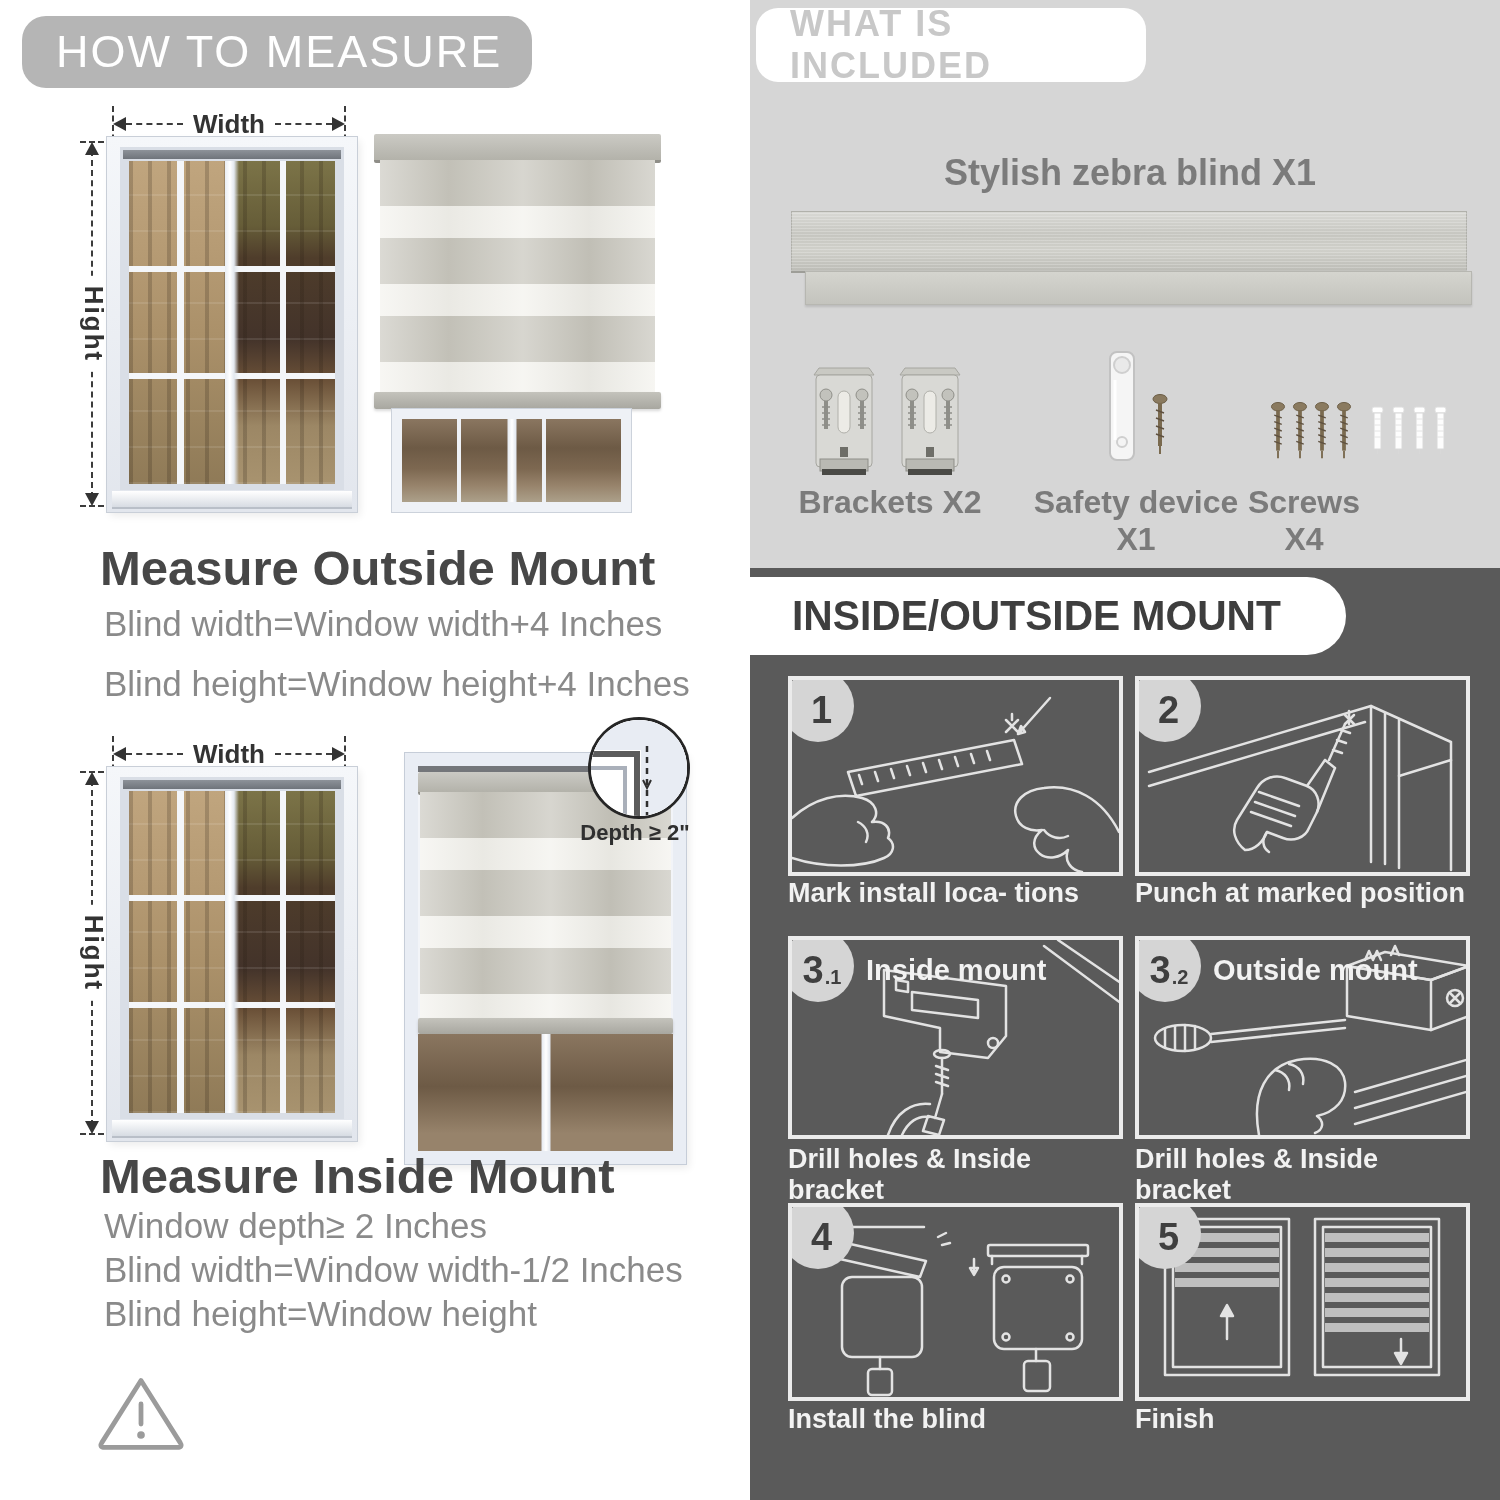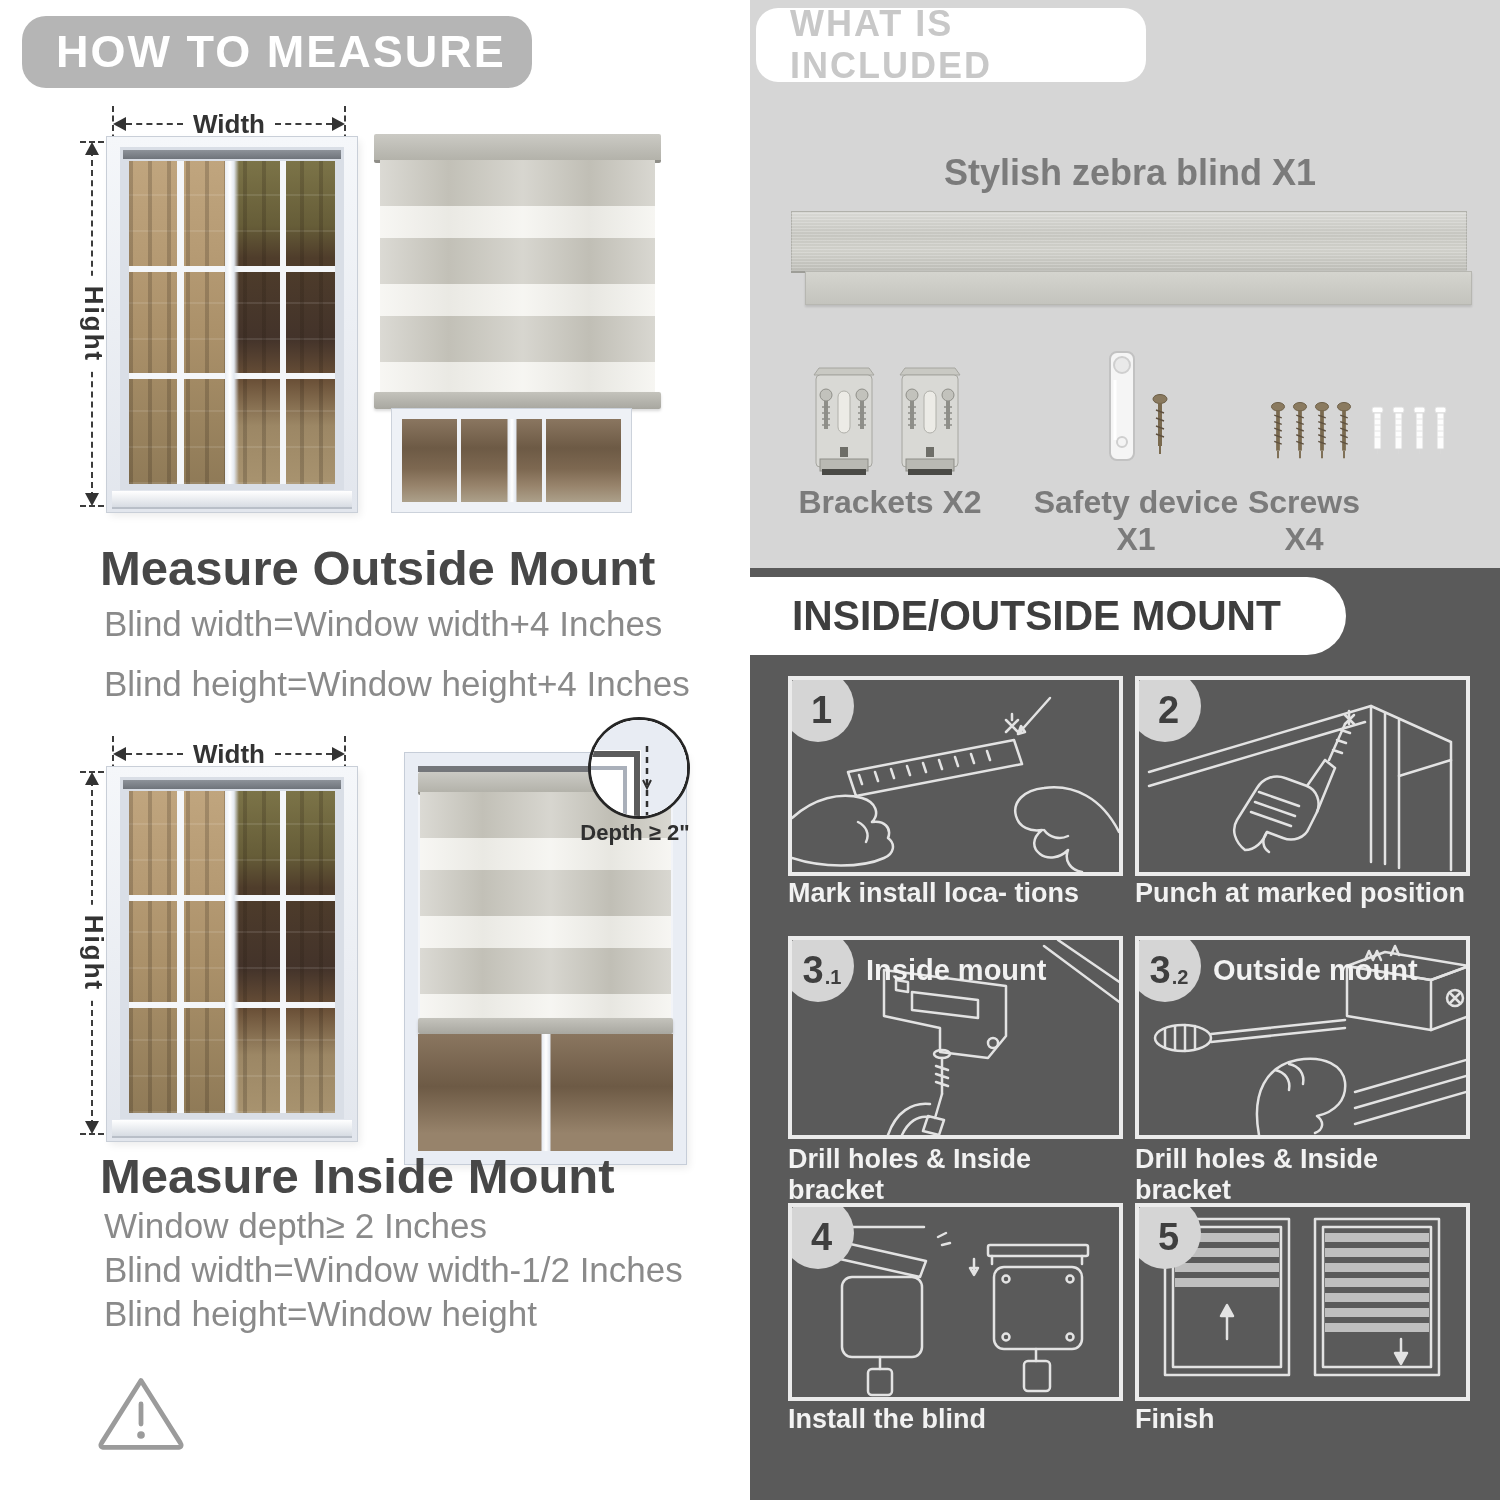--- a/index.html
+++ b/index.html
@@ -2,21 +2,21 @@
 <html><head>
 <meta charset="utf-8">
 <style>
   html,body{margin:0;padding:0;background:#ffffff;}
   #canvas{position:relative;width:1500px;height:1500px;background:#ffffff;overflow:hidden;
           font-family:"Liberation Sans", sans-serif;}
   .abs{position:absolute;}
 
   
   .hdr-gray{background:#b5b5b5;border-radius:24px;display:flex;align-items:center;
-            color:#ffffff;font-weight:bold;font-size:45px;letter-spacing:2px;padding-left:34px;}
+            color:#ffffff;font-weight:normal;font-size:45px;letter-spacing:2px;padding-left:34px;}
   .hdr-white-included{background:#ffffff;border-radius:22px;display:flex;align-items:center;
             color:#c8c8c8;font-weight:bold;font-size:36px;letter-spacing:2px;padding-left:34px;}
   .hdr-white-mount{background:#ffffff;border-radius:0 40px 40px 0;display:flex;align-items:center;
             color:#3e3e3e;font-weight:bold;font-size:42px;padding-left:42px;}
   .hdr-white-mount span{display:inline-block;transform:scaleX(.97);transform-origin:left;}
 
   
   .mheading{font-size:49px;font-weight:bold;color:#474747;}
   .mline{font-size:35px;font-weight:normal;color:#8a8a8a;}
   .warntext{font-size:23px;font-weight:bold;color:#9b9b9b;line-height:36px;width:470px;}

